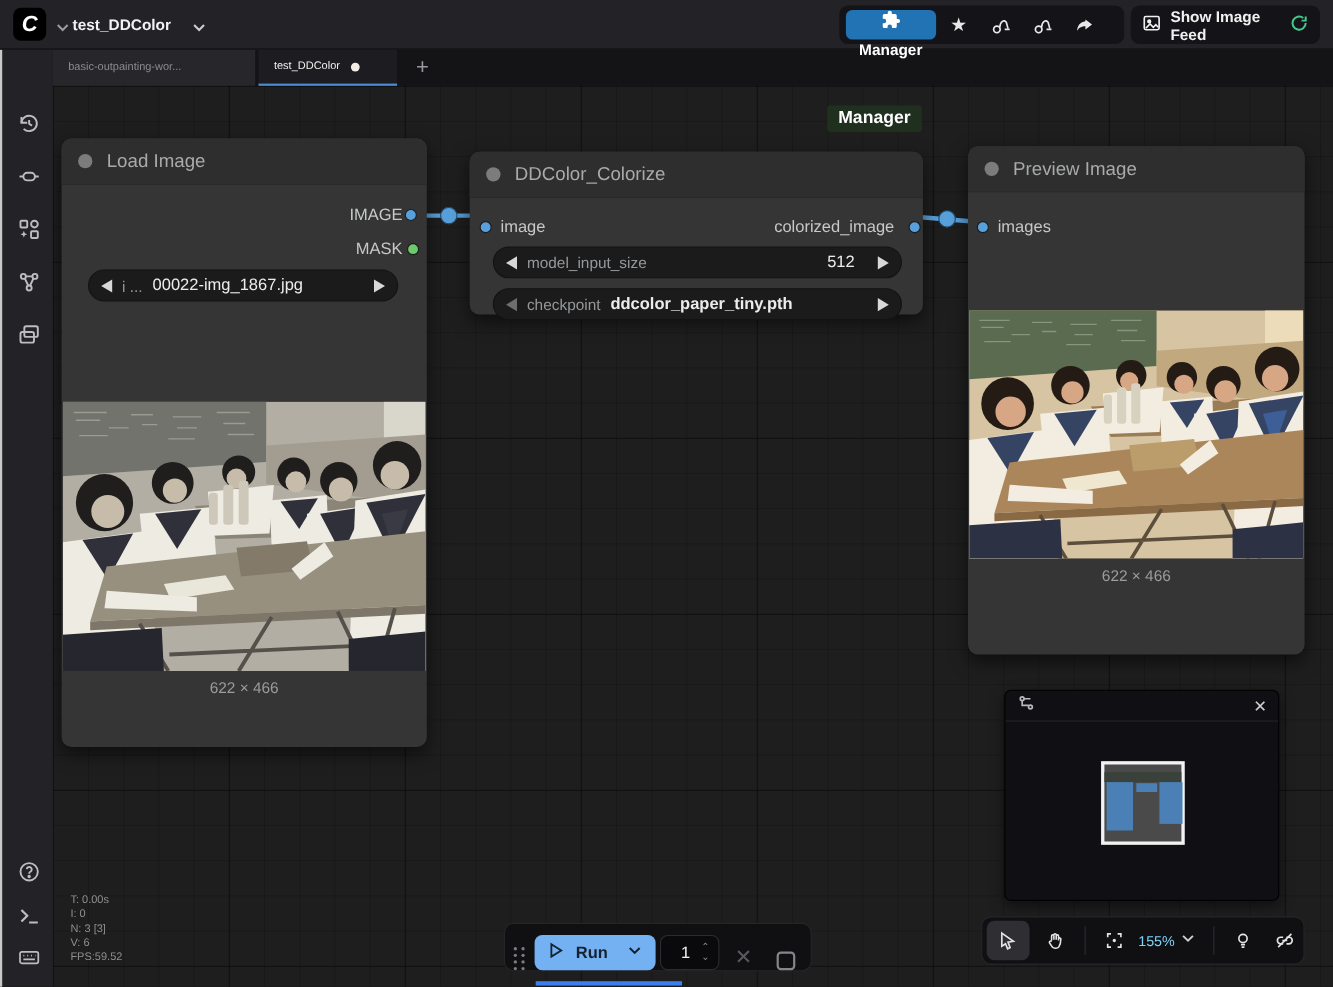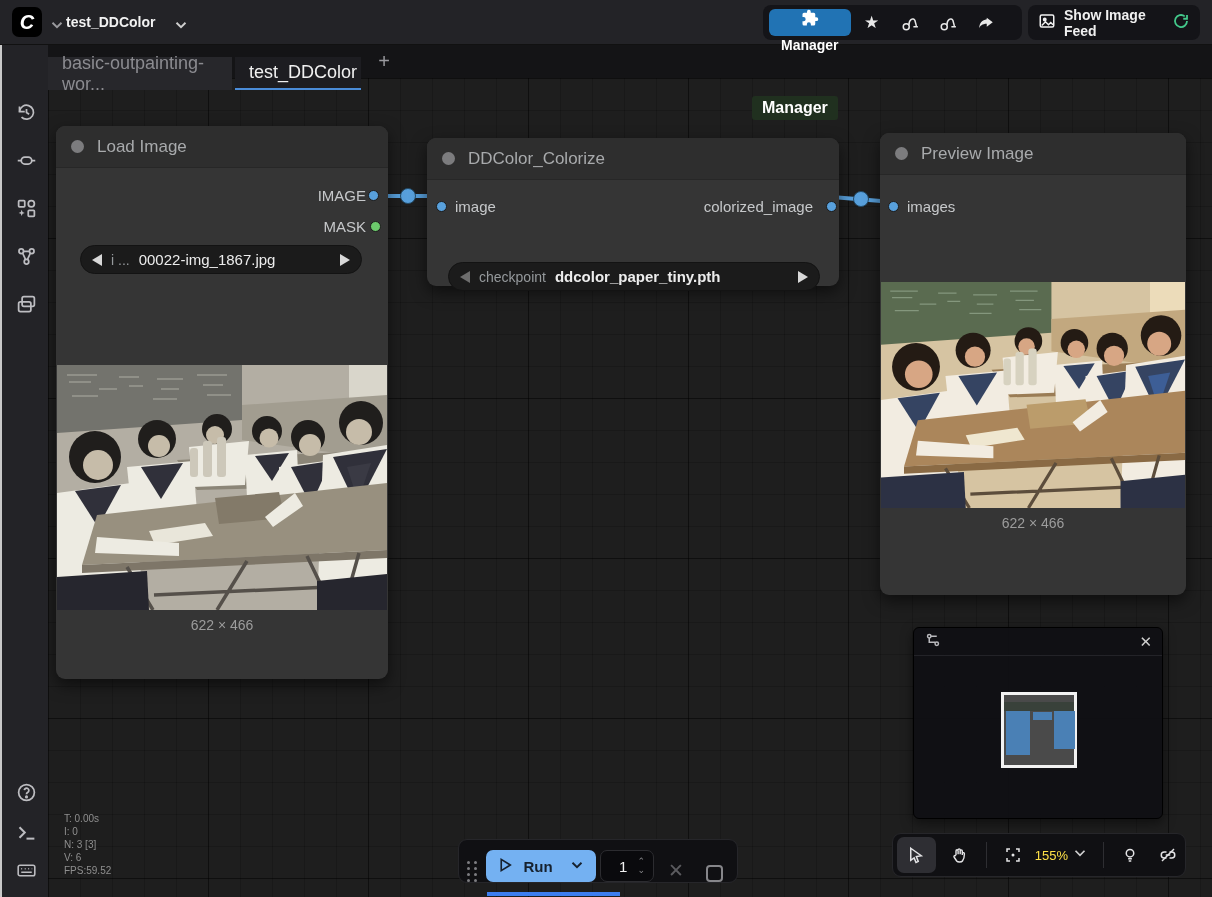--- a/index.html
+++ b/index.html
@@ -21,22 +21,22 @@
   .mg2 { left:1028px; width:172px; }
   .manager-btn { height:27px; padding:0 12px; border-radius:6px; background:#2173b4; color:#fff;
     font-size:14px; font-weight:bold; display:flex; align-items:center; gap:7px;flex-direction:column; }
   .icon-btn { width:34px; height:27px; display:flex; align-items:center; justify-content:center;
     color:#e8e8e8; font-size:17px; border-radius:5px; }
   .feed-btn { display:flex; align-items:center; gap:8px; color:#f0f0f0; font-size:14px;
     font-weight:bold; padding:0 4px; }
 
   
   .tabsrow { position:absolute; left:48px; top:45px; width:1164px; height:33px; background:#141416; z-index:25; }
-  .tab { position:absolute; top:12px; height:33px; display:flex; align-items:center; padding:0 14px;
-    font-size:18px; }
+  .tab { position:absolute; top:0; height:33px; display:flex; align-items:center; padding:0 14px;
+    font-size:10px; }
   .tab-inactive { left:0; width:184px; background:#27272b; color:#8b8b90; }
   .tab-active { left:187px; width:126px; background:#1d1d21; color:#f0f0f0;
     border-bottom:2px solid #4a8cd8; gap:10px; }
   .tab-dot { width:8px; height:8px; border-radius:50%; background:#f2ede4; }
   .tab-add { position:absolute; left:318px; top:0; width:36px; height:33px; color:#9a9a9e;
     font-size:20px; display:flex; align-items:center; justify-content:center; }
 
   
   .sidebar { position:absolute; left:0; top:45px; width:48px; height:852px; background:#232327;
     border-left:2px solid #c9c9c9; z-index:26; }
@@ -128,21 +128,21 @@
   .stop-sq { margin-left:22px; width:17px; height:17px; border:2px solid #86868a; border-radius:4px; }
 
   
   .zoombar { position:absolute; left:844px; top:755px; width:294px; height:44px;
     background:#101013; border:1px solid #26262a; border-radius:9px; z-index:14;
     display:flex; align-items:center; color:#e4e4e6; }
   .tool-tile { width:40px; height:36px; margin-left:4px; border-radius:7px;
     display:flex; align-items:center; justify-content:center; }
   .tool-active { background:#2e2e33; }
   .vdiv { width:1px; height:26px; background:#2e2e32; margin:0 7px; }
-  .zoom-level { font-size:13px; color:#fde047; margin:0 3px 0 6px; }
+  .zoom-level { font-size:13px; color:#7dd3fc; margin:0 3px 0 6px; }
 
   .bottom-strip { position:absolute; left:439px; top:814px; width:133px; height:4px;
     background:#3c7ef0; z-index:15; }
 
   svg.ic { width:18px; height:18px; }
 </style>
 </head>
 <body>
 
 <svg width="0" height="0" style="position:absolute">
@@ -372,20 +372,26 @@
   <div class="node" style="left:379px; top:60px; width:412px; height:148px;">
     <div class="node-header">
       <span class="collapse-dot"></span>
       <span class="node-title">DDColor_Colorize</span>
     </div>
     <span class="slot-dot dot-blue" style="left:9px; top:63px;"></span>
     <span class="slot-label" style="left:28px; top:60px;">image</span>
     <span class="slot-label" style="right:26px; top:60px;">colorized_image</span>
     <span class="slot-dot dot-blue" style="left:399px; top:63px;"></span>
 
+    <div class="widget" style="left:21px; top:86px; width:372px;">
+      <span class="tri-l"></span>
+      <span>model_input_size</span>
+      <span class="val" style="margin-left:auto; font-size:15px;">512</span>
+      <span class="tri-r" style="margin-left:12px;"></span>
+    </div>
     <div class="widget" style="left:21px; top:124px; width:372px;">
       <span class="tri-l tri-dim"></span>
       <span>checkpoint</span>
       <span class="val" style="font-size:15px; font-weight:bold;">ddcolor_paper_tiny.pth</span>
       <span class="tri-r"></span>
     </div>
   </div>
 
   <div class="node" style="left:832px; top:55px; width:306px; height:462px;">
     <div class="node-header">

